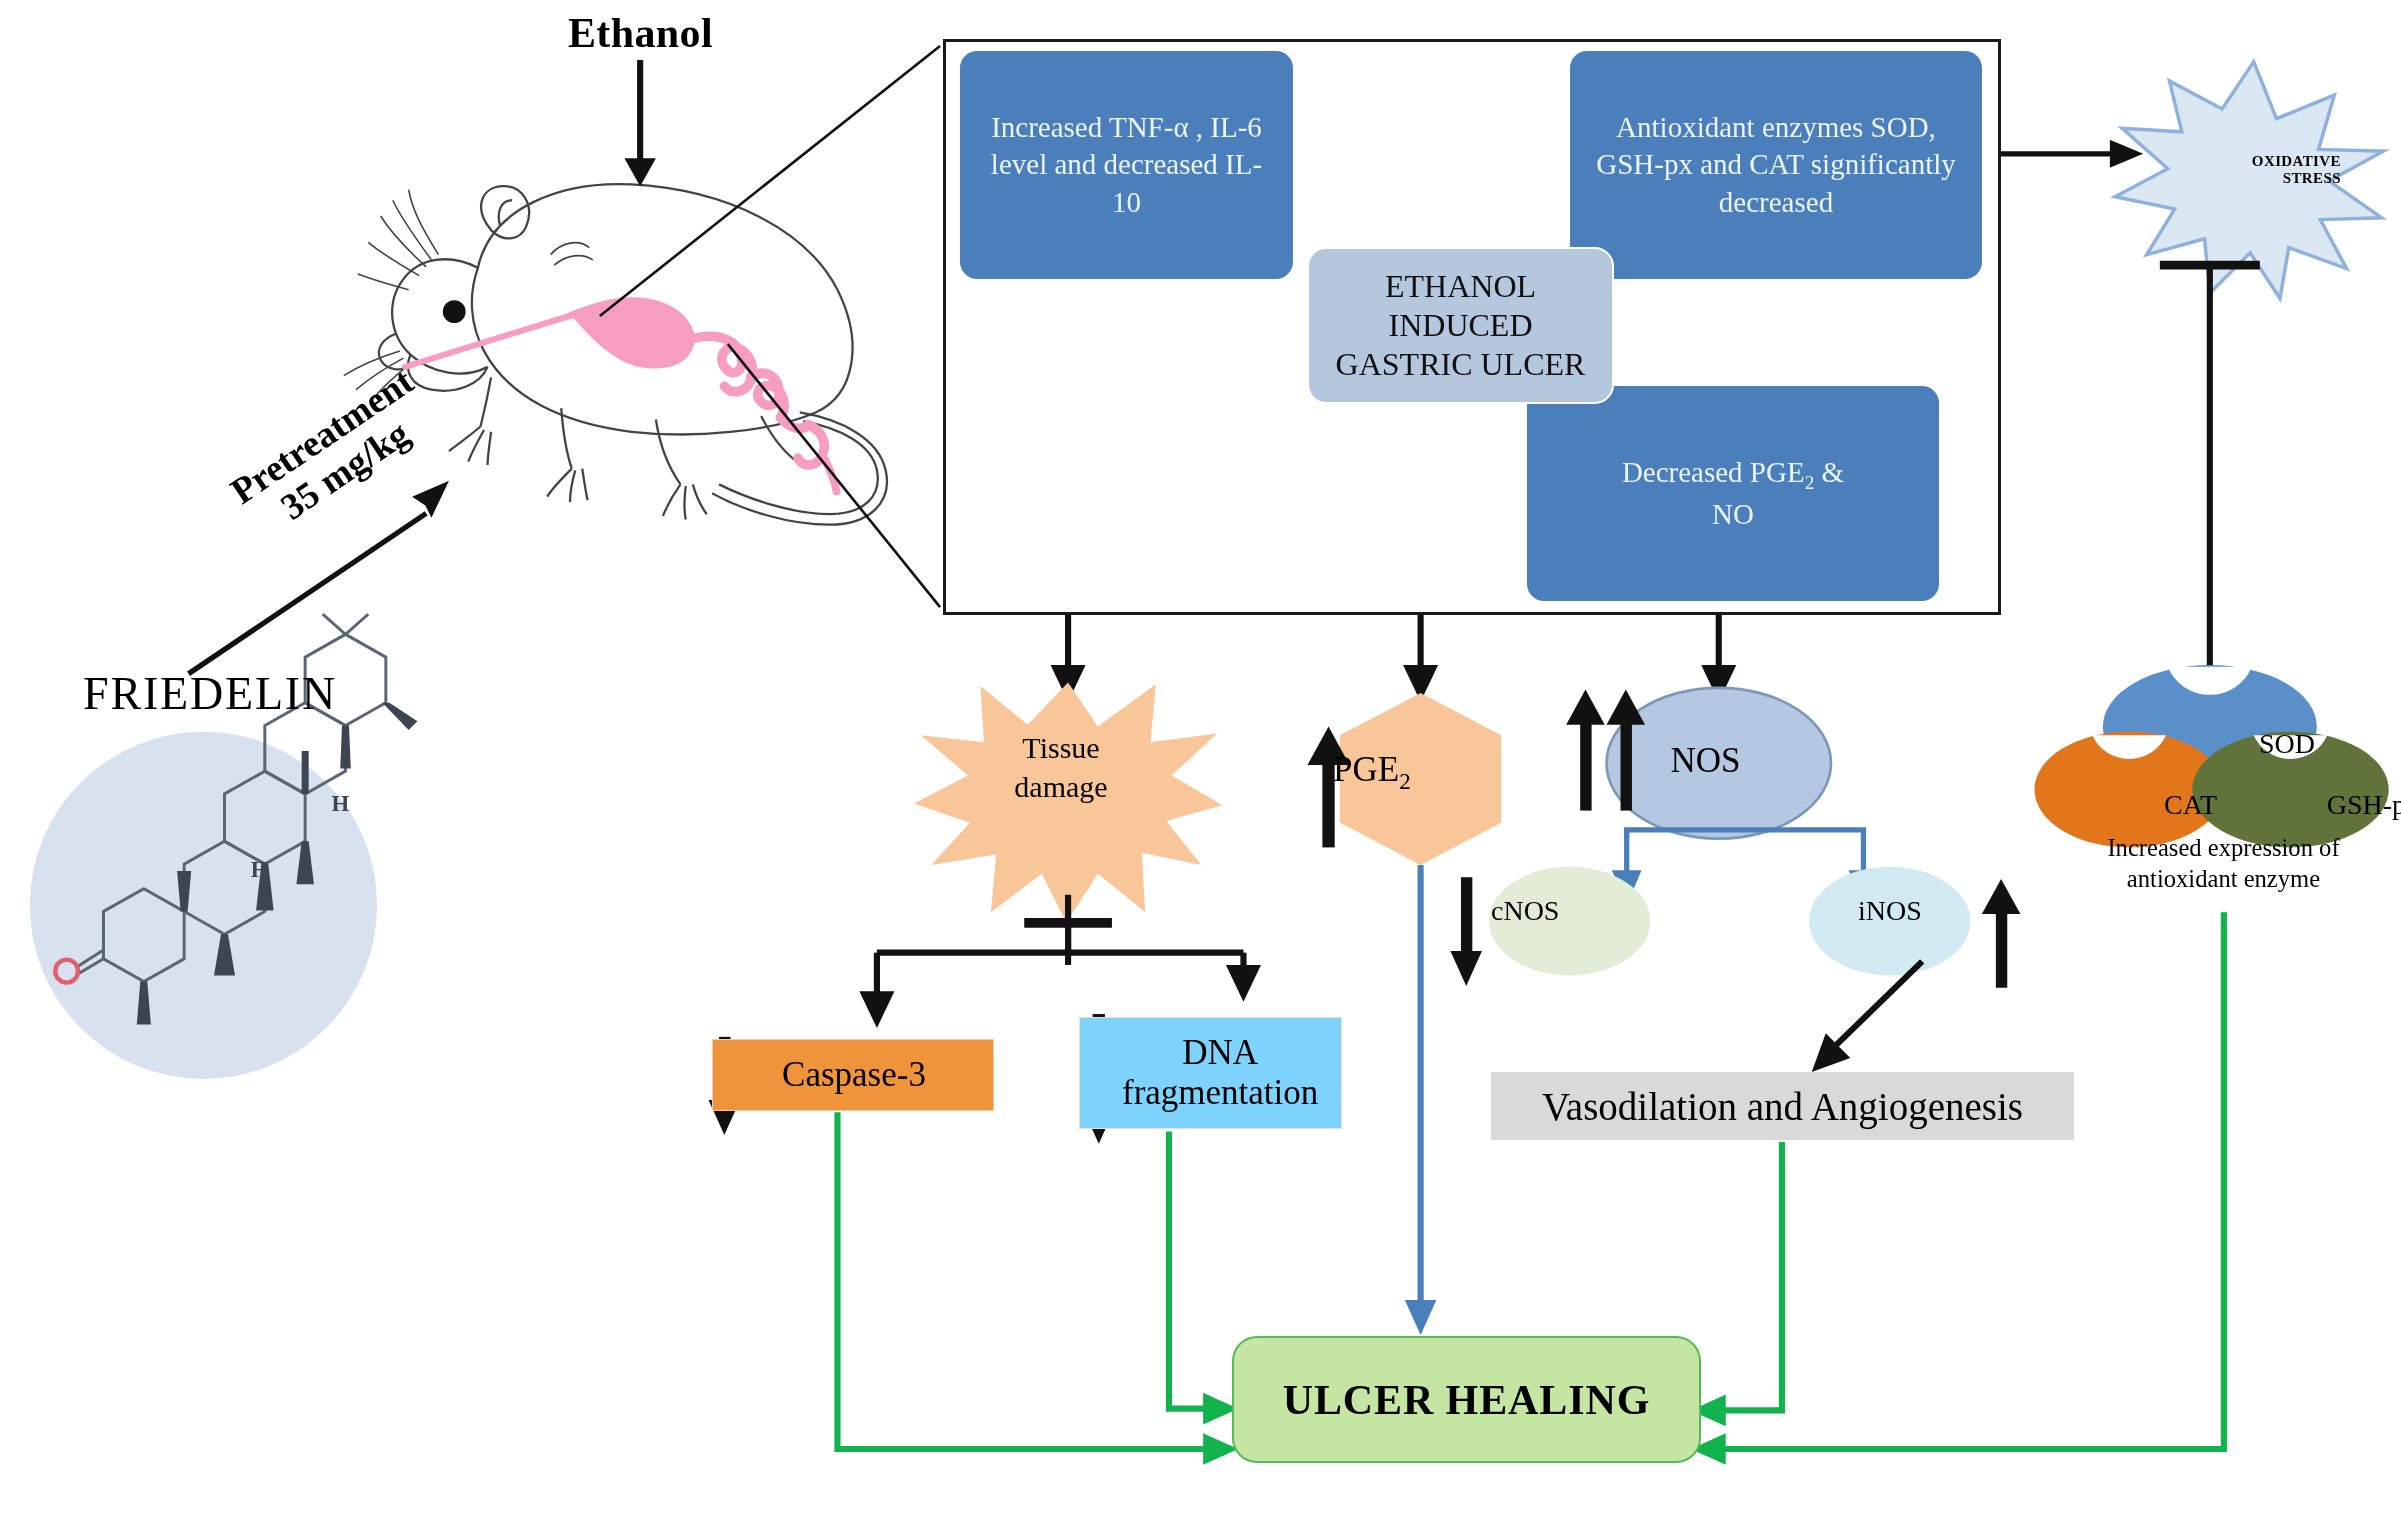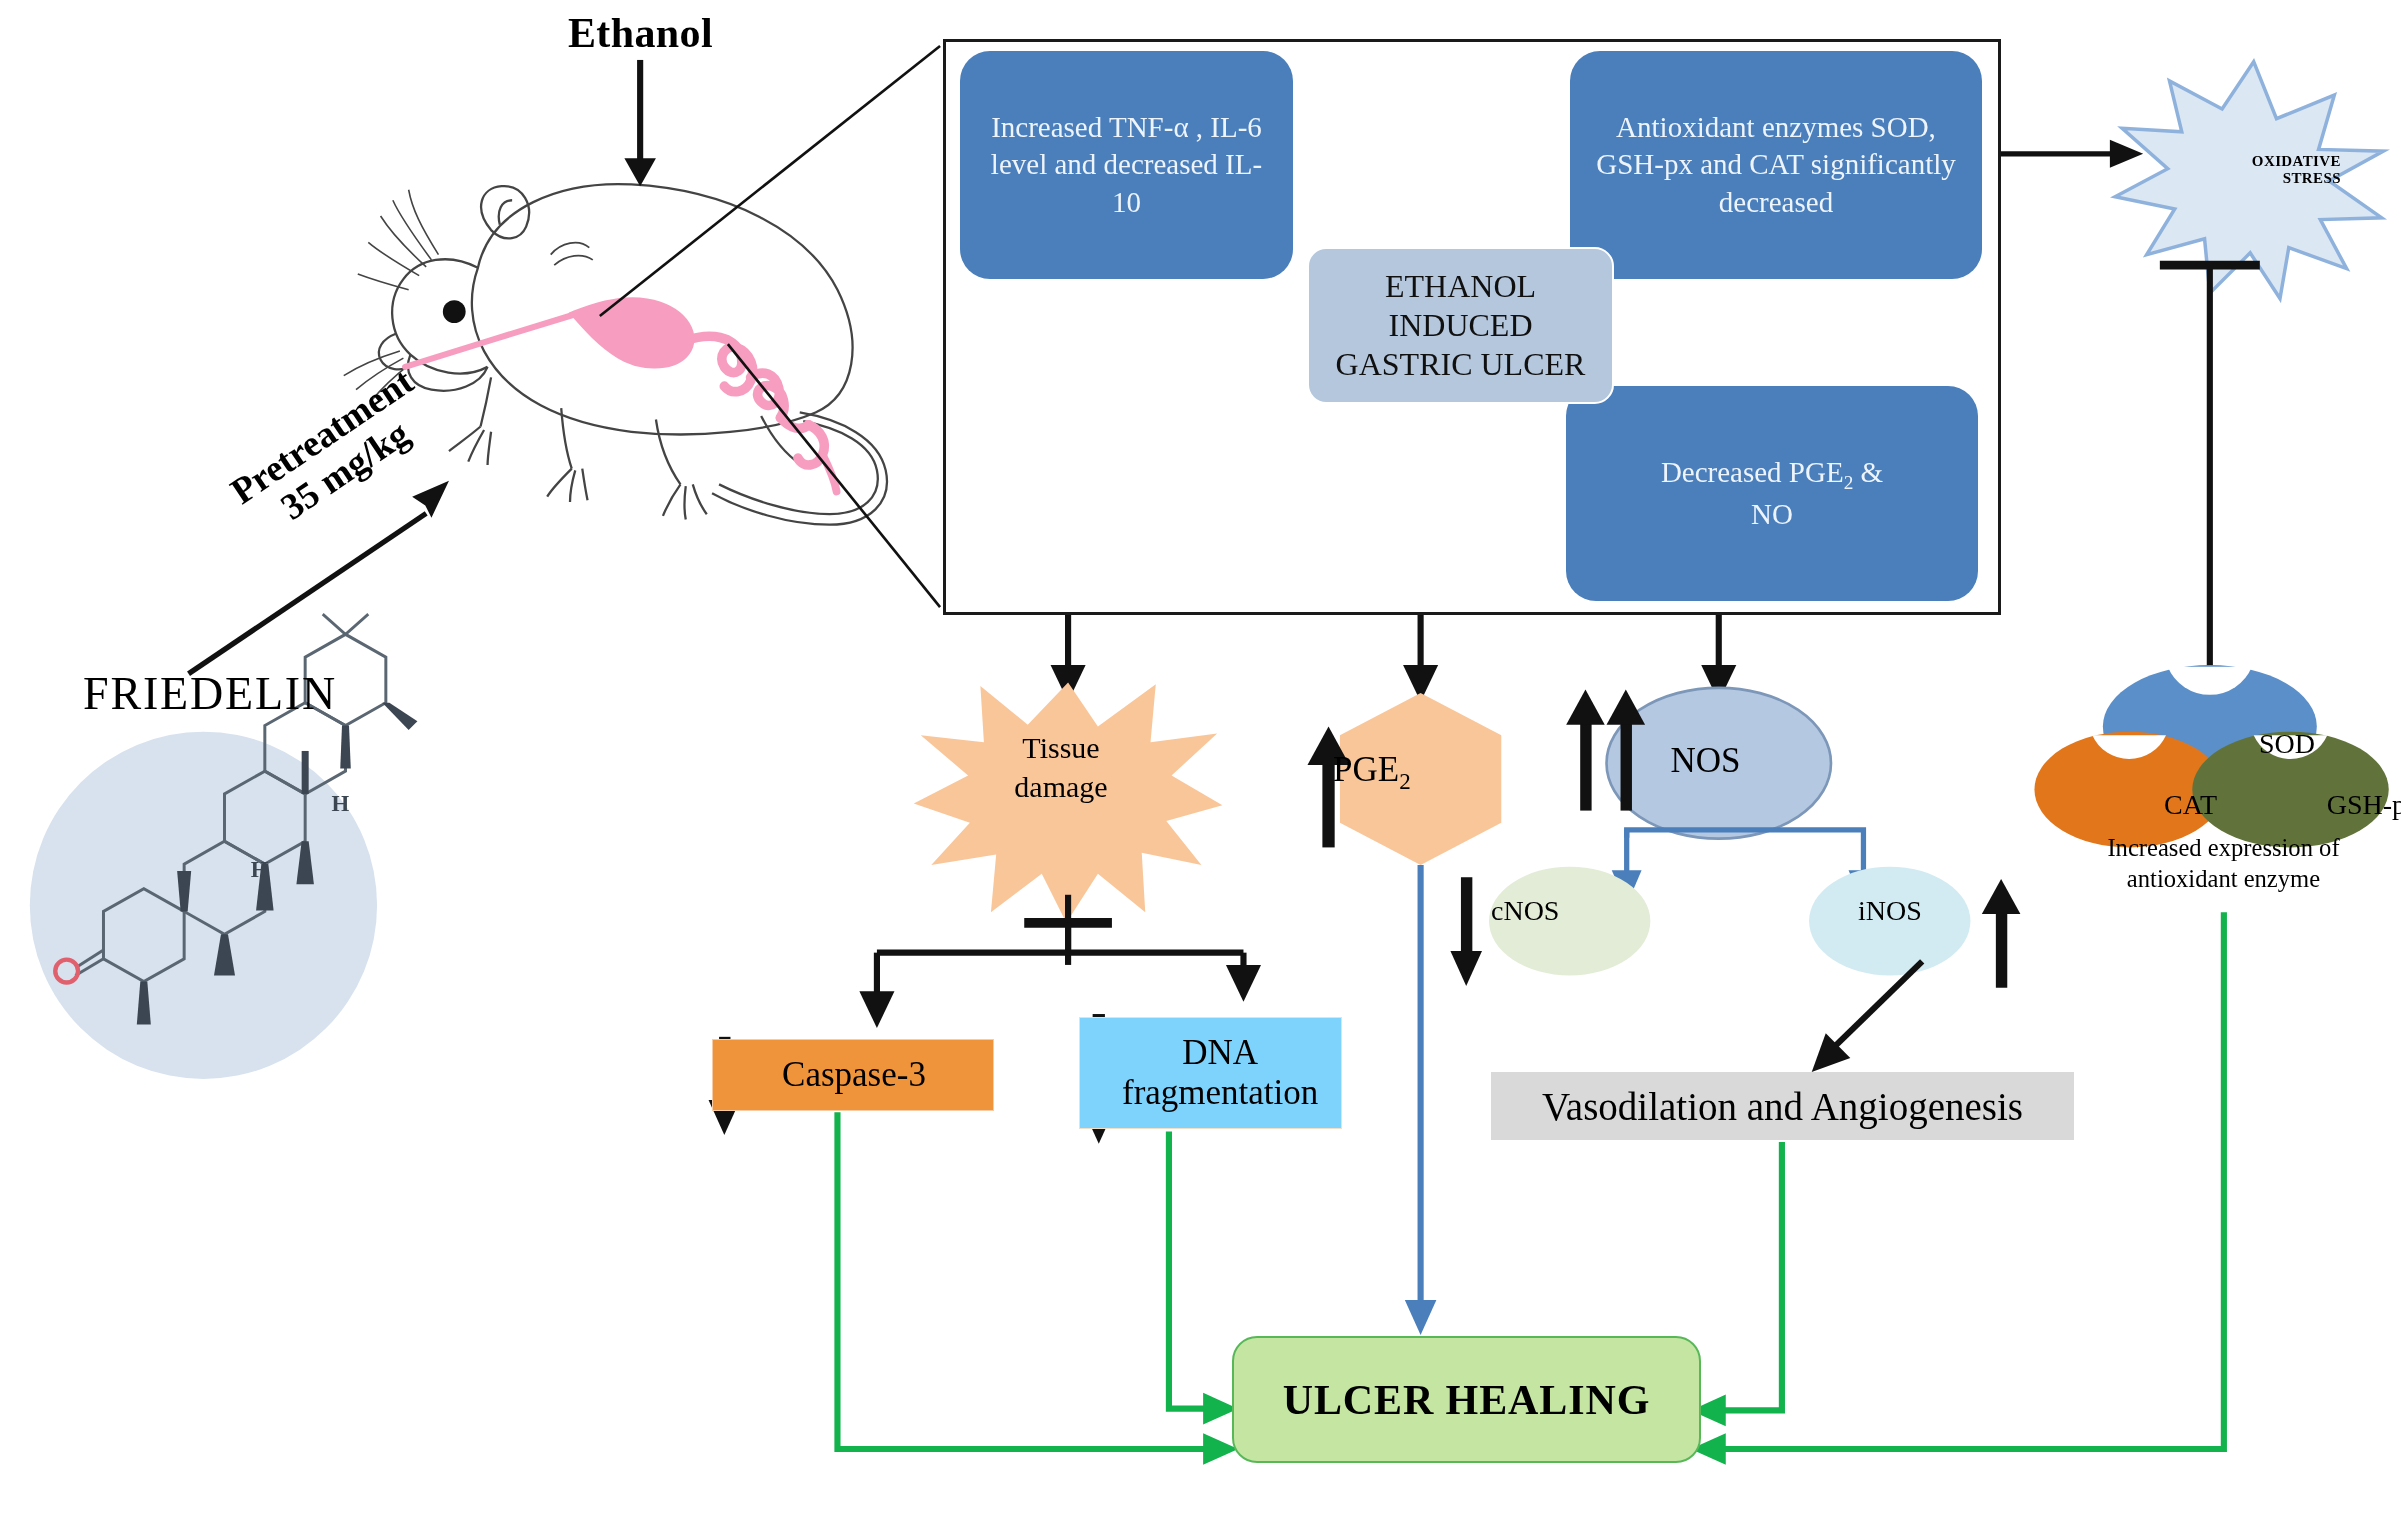--- a/index.html
+++ b/index.html
@@ -16,27 +16,27 @@
       font-size:46px;letter-spacing:1.8px;}
   .pretreat{left:132px;top:412px;width:403px;text-align:center;
       font-size:37px;font-weight:bold;line-height:1.12;
       transform:rotate(-34deg);transform-origin:50% 50%;}
 
   
   .main-frame{left:943px;top:39px;width:1052px;height:570px;
       border:3.5px solid #1a1a1a;background:#fff;}
 
   .bluebox{position:absolute;background:#4a7fbc;color:#eef4fb;
-      border-radius:30px;display:flex;align-items:center;justify-content:center;
+      border-radius:17px;display:flex;align-items:center;justify-content:center;
       text-align:center;font-size:29px;line-height:1.28;padding:0 17.5px;
       box-sizing:border-box;}
   .bb-tnf   {left:960px;top:51px; width:333px;height:228px;}
   .bb-anti  {left:1570px;top:51px; width:412px;height:228px;}
   .bb-apop  {left:960px;top:355px;width:333px;height:246px;}
-  .bb-pge   {left:1566px;top:386px;width:412px;height:215px;}
+  .bb-pge   {left:1527px;top:386px;width:412px;height:215px;}
 
   .center-node{left:1307px;top:247px;width:303px;height:153px;
       background:#b5c7dd;border:2.6px solid #ffffff;border-radius:19.3px;
       display:flex;align-items:center;justify-content:center;text-align:center;
       font-size:32px;line-height:1.22;color:#101010;z-index:6;}
   .ox-text{left:2166px;top:153px;width:175px;text-align:right;
       font-size:15px;font-weight:bold;letter-spacing:0.4px;line-height:1.15;z-index:4;}
   .enz-lab{position:absolute;font-size:28px;text-align:right;z-index:5;}
   .lab-sod{left:2210px;top:728px;width:105px;}
   .lab-cat{left:2112px;top:789px;width:105px;}

